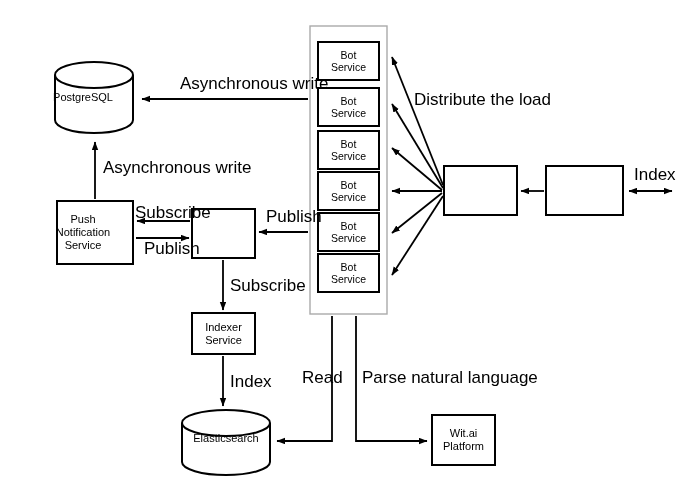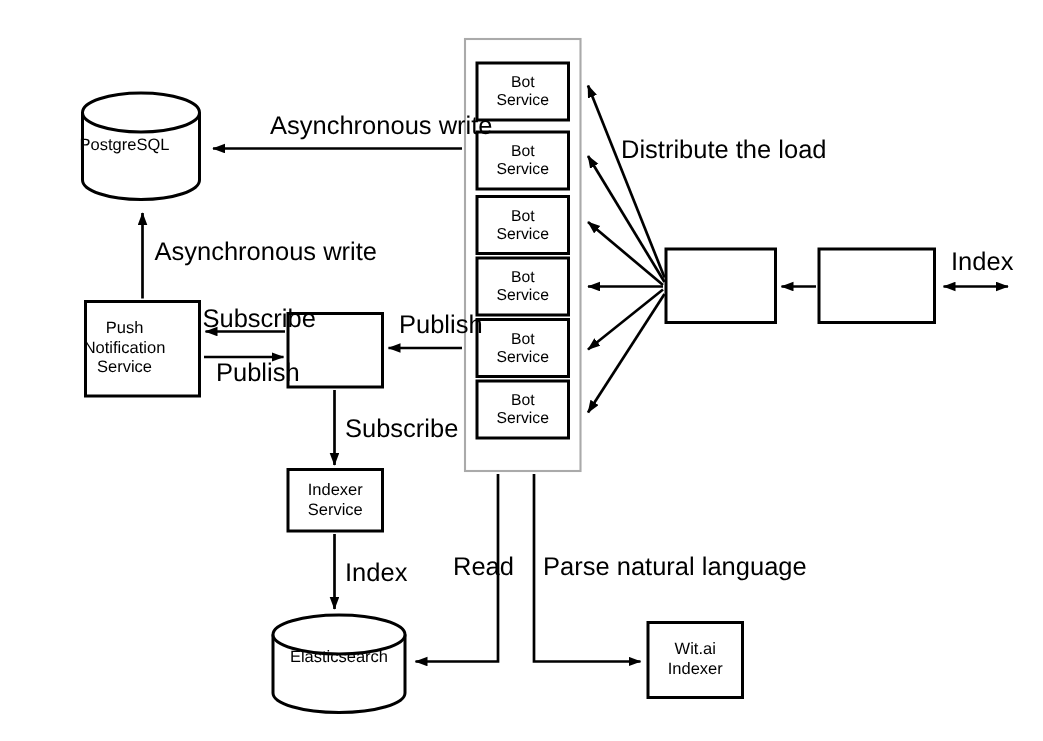--- a/index.html
+++ b/index.html
@@ -90,21 +90,21 @@
   <div class="node-label" style="left:318px;top:131px;width:61px;height:38px;font-size:10.5px;">Bot
 Service</div>
   <div class="node-label" style="left:318px;top:172px;width:61px;height:38px;font-size:10.5px;">Bot
 Service</div>
   <div class="node-label" style="left:318px;top:213px;width:61px;height:38px;font-size:10.5px;">Bot
 Service</div>
   <div class="node-label" style="left:318px;top:254px;width:61px;height:38px;font-size:10.5px;">Bot
 Service</div>
 
   <div class="node-label" style="left:432px;top:415px;width:63px;height:50px;">Wit.ai
-Indexer</div>
+Platform</div>
 
   <div class="edge-label" style="left:180px;top:74px;">Asynchronous write</div>
   <div class="edge-label" style="left:103px;top:158px;">Asynchronous write</div>
   <div class="edge-label" style="left:135px;top:203px;">Subscribe</div>
   <div class="edge-label" style="left:144px;top:239px;">Publish</div>
   <div class="edge-label" style="left:266px;top:207px;">Publish</div>
   <div class="edge-label" style="left:230px;top:276px;">Subscribe</div>
   <div class="edge-label" style="left:230px;top:372px;">Index</div>
   <div class="edge-label" style="left:302px;top:368px;">Read</div>
   <div class="edge-label" style="left:362px;top:368px;">Parse natural language</div>

